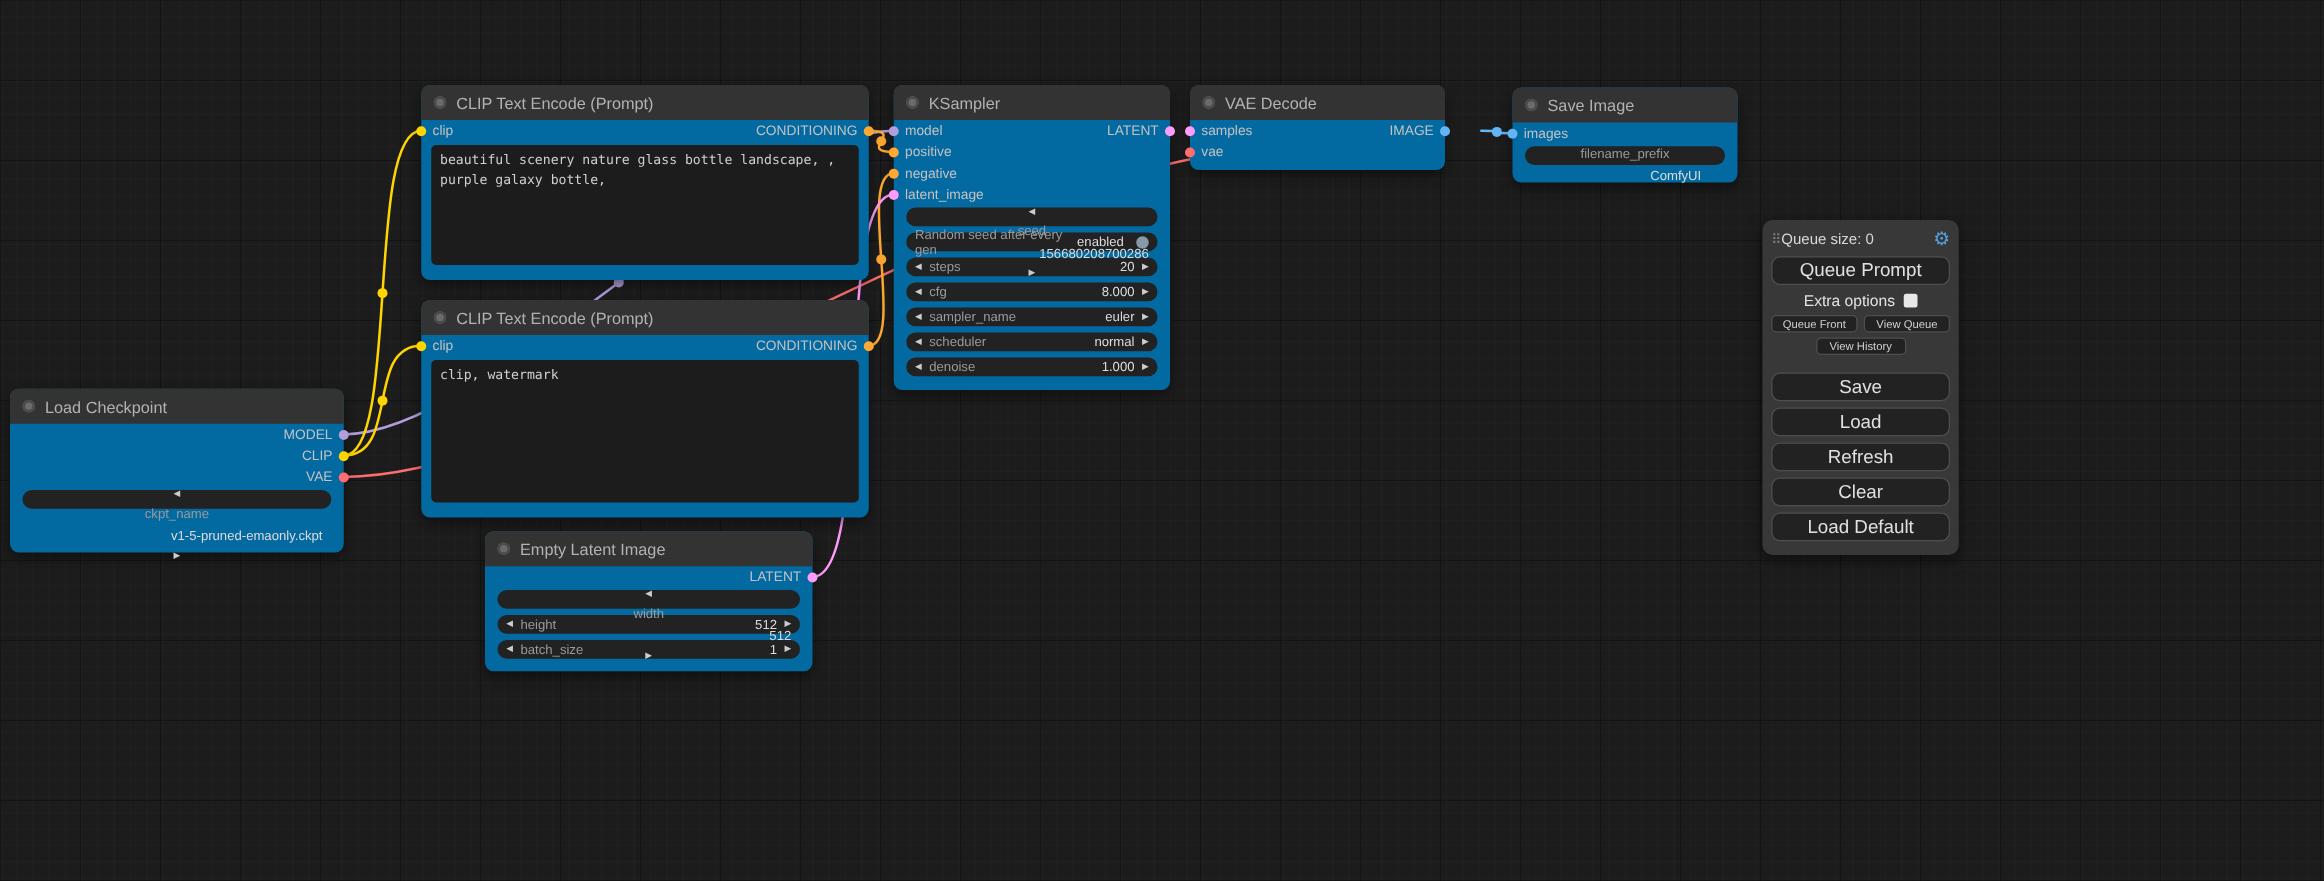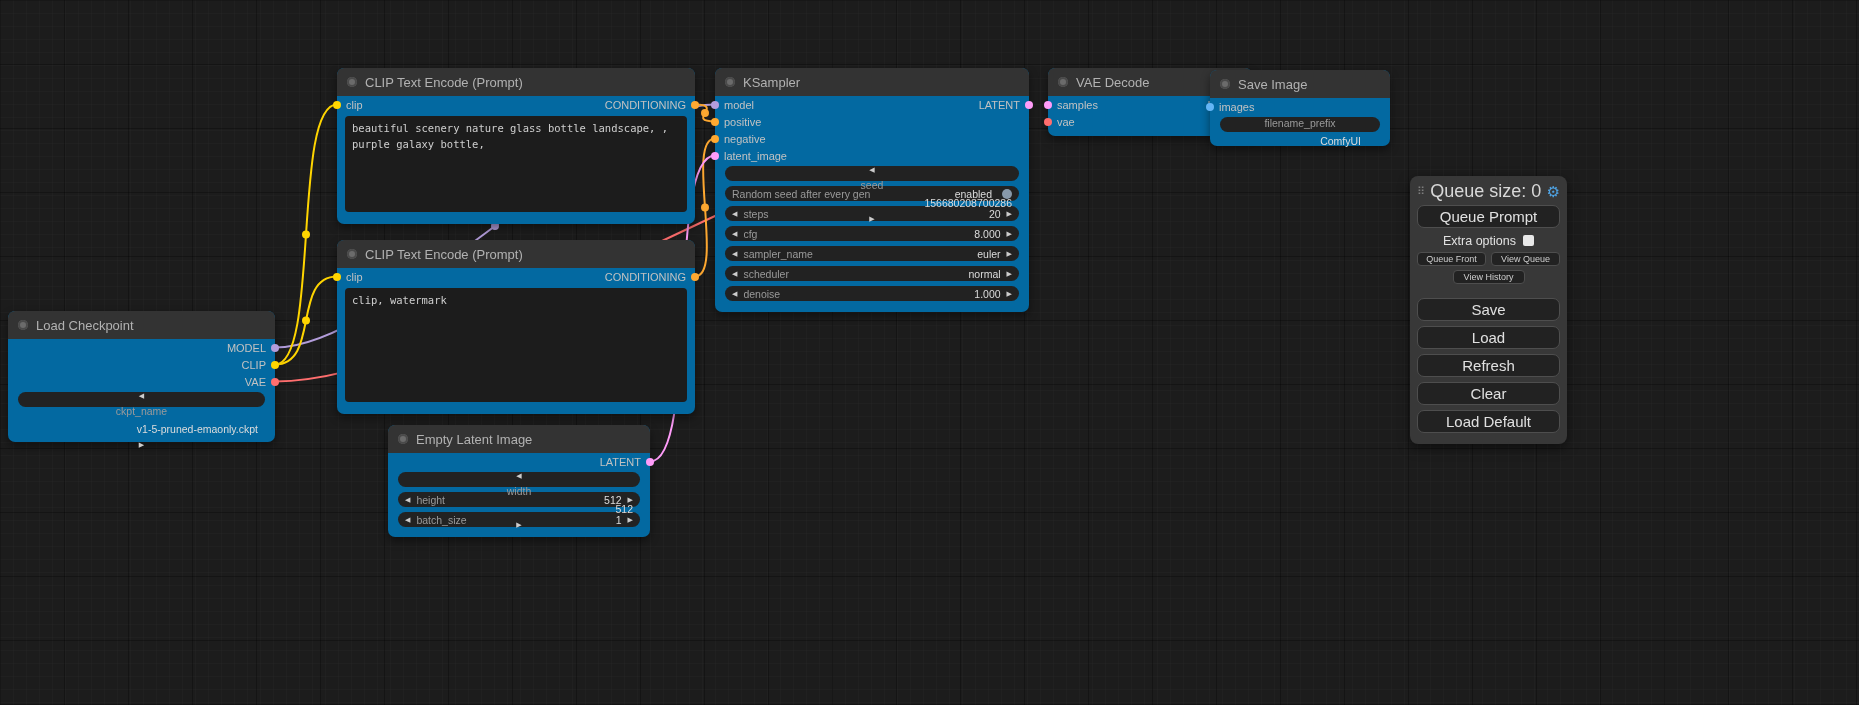--- a/index.html
+++ b/index.html
@@ -59,21 +59,21 @@
 
   
   .menu{
     position:absolute;left:1410px;top:176px;width:157px;z-index:3;
     background:#383838;border-radius:8px;box-shadow:0 4px 12px rgba(0,0,0,0.5);
     padding:6px 7px 11px;box-sizing:border-box;display:flex;flex-direction:column;gap:5px;
     color:#dddddd;
   }
   .menu-header{display:flex;align-items:center;height:18px;}
   .drag-handle{color:#7d7d7d;font-size:11px;flex:0 0 auto;}
-  .queue-size{flex:1;text-align:center;font-size:18px;color:#d8d8d8;}
+  .queue-size{flex:1;font-size:12px;color:#d8d8d8;}
   .gear{font-size:15px;flex:0 0 auto;cursor:pointer;line-height:1;}
   .menu button{
     background:#222222;border:1px solid #4e4e4e;color:#e0e0e0;
     font-family:"Liberation Sans",sans-serif;cursor:pointer;
   }
   button.big{height:23px;border-radius:7px;font-size:15px;}
   .extra-row{display:flex;align-items:center;justify-content:center;gap:7px;height:15px;font-size:12.5px;color:#e2e2e2;}
   .checkbox{width:11px;height:11px;background:#e8e8e8;border-radius:2px;flex:0 0 auto;}
   .small-row{display:flex;gap:5px;justify-content:center;margin-top:-1px;}
   button.small{flex:1;height:14px;border-radius:4px;font-size:9px;color:#cfcfcf;padding:0;}
@@ -204,21 +204,21 @@
     </div>
     <div class="widget">
       <span class="arrow">◀</span>
       <span class="wlabel">batch_size</span>
       <span class="wvalue">1</span>
       <span class="arrow">▶</span>
     </div>
   </div>
 </div>
 
-<div class="node" style="left:715px;top:68px;width:314px;height:244px">
+<div class="node" style="left:715px;top:68px;width:221px;height:244px">
   <div class="node-title">
     <span class="collapse-dot"></span>
     <span>KSampler</span>
   </div>
   <div class="node-body">
     <div class="slot-row">
       <div class="slot in">
         <span class="dot" style="background-color: rgb(179, 157, 219);"></span>
         <span class="slot-label">model</span>
       </div>
@@ -282,21 +282,21 @@
     </div>
     <div class="widget">
       <span class="arrow">◀</span>
       <span class="wlabel">denoise</span>
       <span class="wvalue">1.000</span>
       <span class="arrow">▶</span>
     </div>
   </div>
 </div>
 
-<div class="node" style="left:1048px;top:68px;width:204px;height:68px">
+<div class="node" style="left:952px;top:68px;width:204px;height:68px">
   <div class="node-title">
     <span class="collapse-dot"></span>
     <span>VAE Decode</span>
   </div>
   <div class="node-body">
     <div class="slot-row">
       <div class="slot in">
         <span class="dot" style="background-color: rgb(255, 156, 249);"></span>
         <span class="slot-label">samples</span>
       </div>

